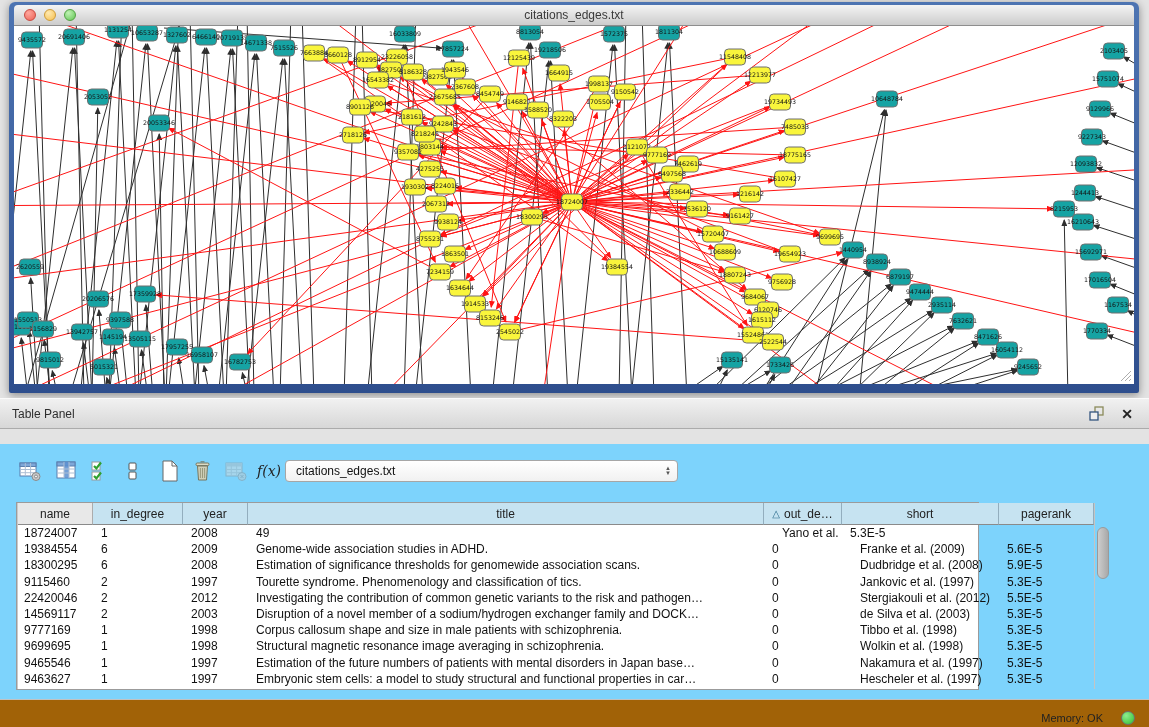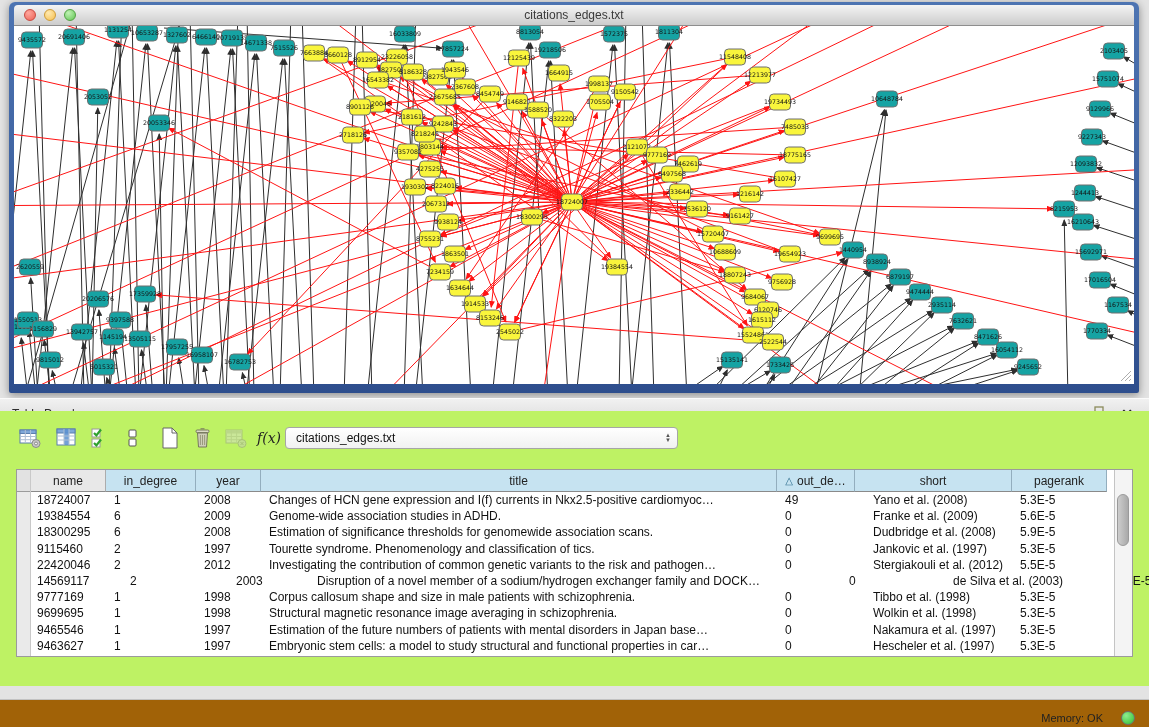--- a/index.html
+++ b/index.html
@@ -26,33 +26,33 @@
   
   .panel-header { position:absolute; left:0; top:398px; width:100%; height:31px;
     background:linear-gradient(#F1F1F1,#D7D7D7); border-top:1px solid #fbfbfb;
     border-bottom:1px solid #ABABAB; display:flex; align-items:center; }
   .panel-title { margin-left:12px; font-size:12px; color:#2e2e2e; }
   .panel-header-icons { margin-left:auto; display:flex; align-items:center; gap:16px; margin-right:16px; }
   .ph-icon { cursor:default; }
   .close-x { font-size:14px; font-weight:bold; color:#222; line-height:14px; }
 
   
-  .panel-body { position:absolute; left:0; top:411px; width:100%; height:275px; background:#bef264; }
+  .panel-body { position:absolute; left:0; top:444px; width:100%; height:275px; background:#7dd3fc; }
   .toolbar { position:absolute; left:18px; top:12px; height:30px; display:flex; align-items:center; }
   .tb-icon { width:24px; height:24px; margin-right:9px; display:flex; align-items:center; justify-content:center; }
   .tb-icon.sp { margin-right:13px; }
   .fx { font-family:"DejaVu Serif", serif; font-style:italic; font-size:14px; color:#222; }
   .combo { position:absolute; left:285px; top:16px; width:393px; height:22px;
     background:linear-gradient(#ffffff,#f1f1f1); border:1px solid #A6A6A6; border-radius:4px;
     display:flex; align-items:center; font-size:12px; color:#111; }
   .combo-text { padding-left:10px; }
   .combo-arrows { margin-left:auto; margin-right:6px; display:flex; flex-direction:column; line-height:5px; font-size:6px; color:#555; }
 
   
-  .table-box { position:absolute; left:16px; top:58px; width:1117px; height:188px;
+  .table-box { position:absolute; left:16px; top:58px; width:963px; height:188px;
     background:#fff; border:1px solid #9B9B9B; display:flex; }
   .row-strip { width:14px; background:#EAEAEA; border-right:1px solid #C9C9C9; }
   .row-strip .corner { height:22px; background:#E2E2E2; border-bottom:1px solid #9B9B9B; }
   .tbl { width:1076px; font-size:12px; color:#111; }
   .thead { display:grid; height:22px; }
   .th { display:flex; align-items:center; justify-content:center; background:#C6E3F1;
     border-right:1px solid #93AEBE; border-bottom:1px solid #8a8a8a; font-size:12px; color:#222;
     overflow:hidden; white-space:nowrap; }
   .th.gray { background:#E8E8E8; border-right:1px solid #ACACAC; }
   .th .sort { color:#2E6E8E; margin-right:4px; font-size:10px; }
@@ -928,21 +928,20 @@
             </div>
             <div class="th">
               <span>pagerank</span>
             </div>
           </div>
         <div id="tbody">
             <div class="trow" style="grid-template-columns: 75px 90px 65px 516px 78px 157px 95px;">
               <div class="td c0">18724007</div>
               <div class="td c1">1</div>
               <div class="td c2">2008</div>
-              <div class="td c3">Changes of HCN gene expression and I(f) currents in Nkx2.5-positive cardiomyoc…</div>
               <div class="td c4">49</div>
               <div class="td c5">Yano et al. (2008)</div>
               <div class="td c6">5.3E-5</div>
             </div>
             <div class="trow" style="grid-template-columns: 75px 90px 65px 516px 78px 157px 95px;">
               <div class="td c0">19384554</div>
               <div class="td c1">6</div>
               <div class="td c2">2009</div>
               <div class="td c3">Genome-wide association studies in ADHD.</div>
               <div class="td c4">0</div>
@@ -969,21 +968,21 @@
             </div>
             <div class="trow" style="grid-template-columns: 75px 90px 65px 516px 78px 157px 95px;">
               <div class="td c0">22420046</div>
               <div class="td c1">2</div>
               <div class="td c2">2012</div>
               <div class="td c3">Investigating the contribution of common genetic variants to the risk and pathogen…</div>
               <div class="td c4">0</div>
               <div class="td c5">Stergiakouli et al. (2012)</div>
               <div class="td c6">5.5E-5</div>
             </div>
-            <div class="trow" style="grid-template-columns: 75px 90px 65px 516px 78px 157px 95px; gap: 16px;">
+            <div class="trow" style="grid-template-columns: 75px 90px 65px 516px 78px 157px 95px;">
               <div class="td c0">14569117</div>
               <div class="td c1">2</div>
               <div class="td c2">2003</div>
               <div class="td c3">Disruption of a novel member of a sodium/hydrogen exchanger family and DOCK…</div>
               <div class="td c4">0</div>
               <div class="td c5">de Silva et al. (2003)</div>
               <div class="td c6">5.3E-5</div>
             </div>
             <div class="trow" style="grid-template-columns: 75px 90px 65px 516px 78px 157px 95px;">
               <div class="td c0">9777169</div>

